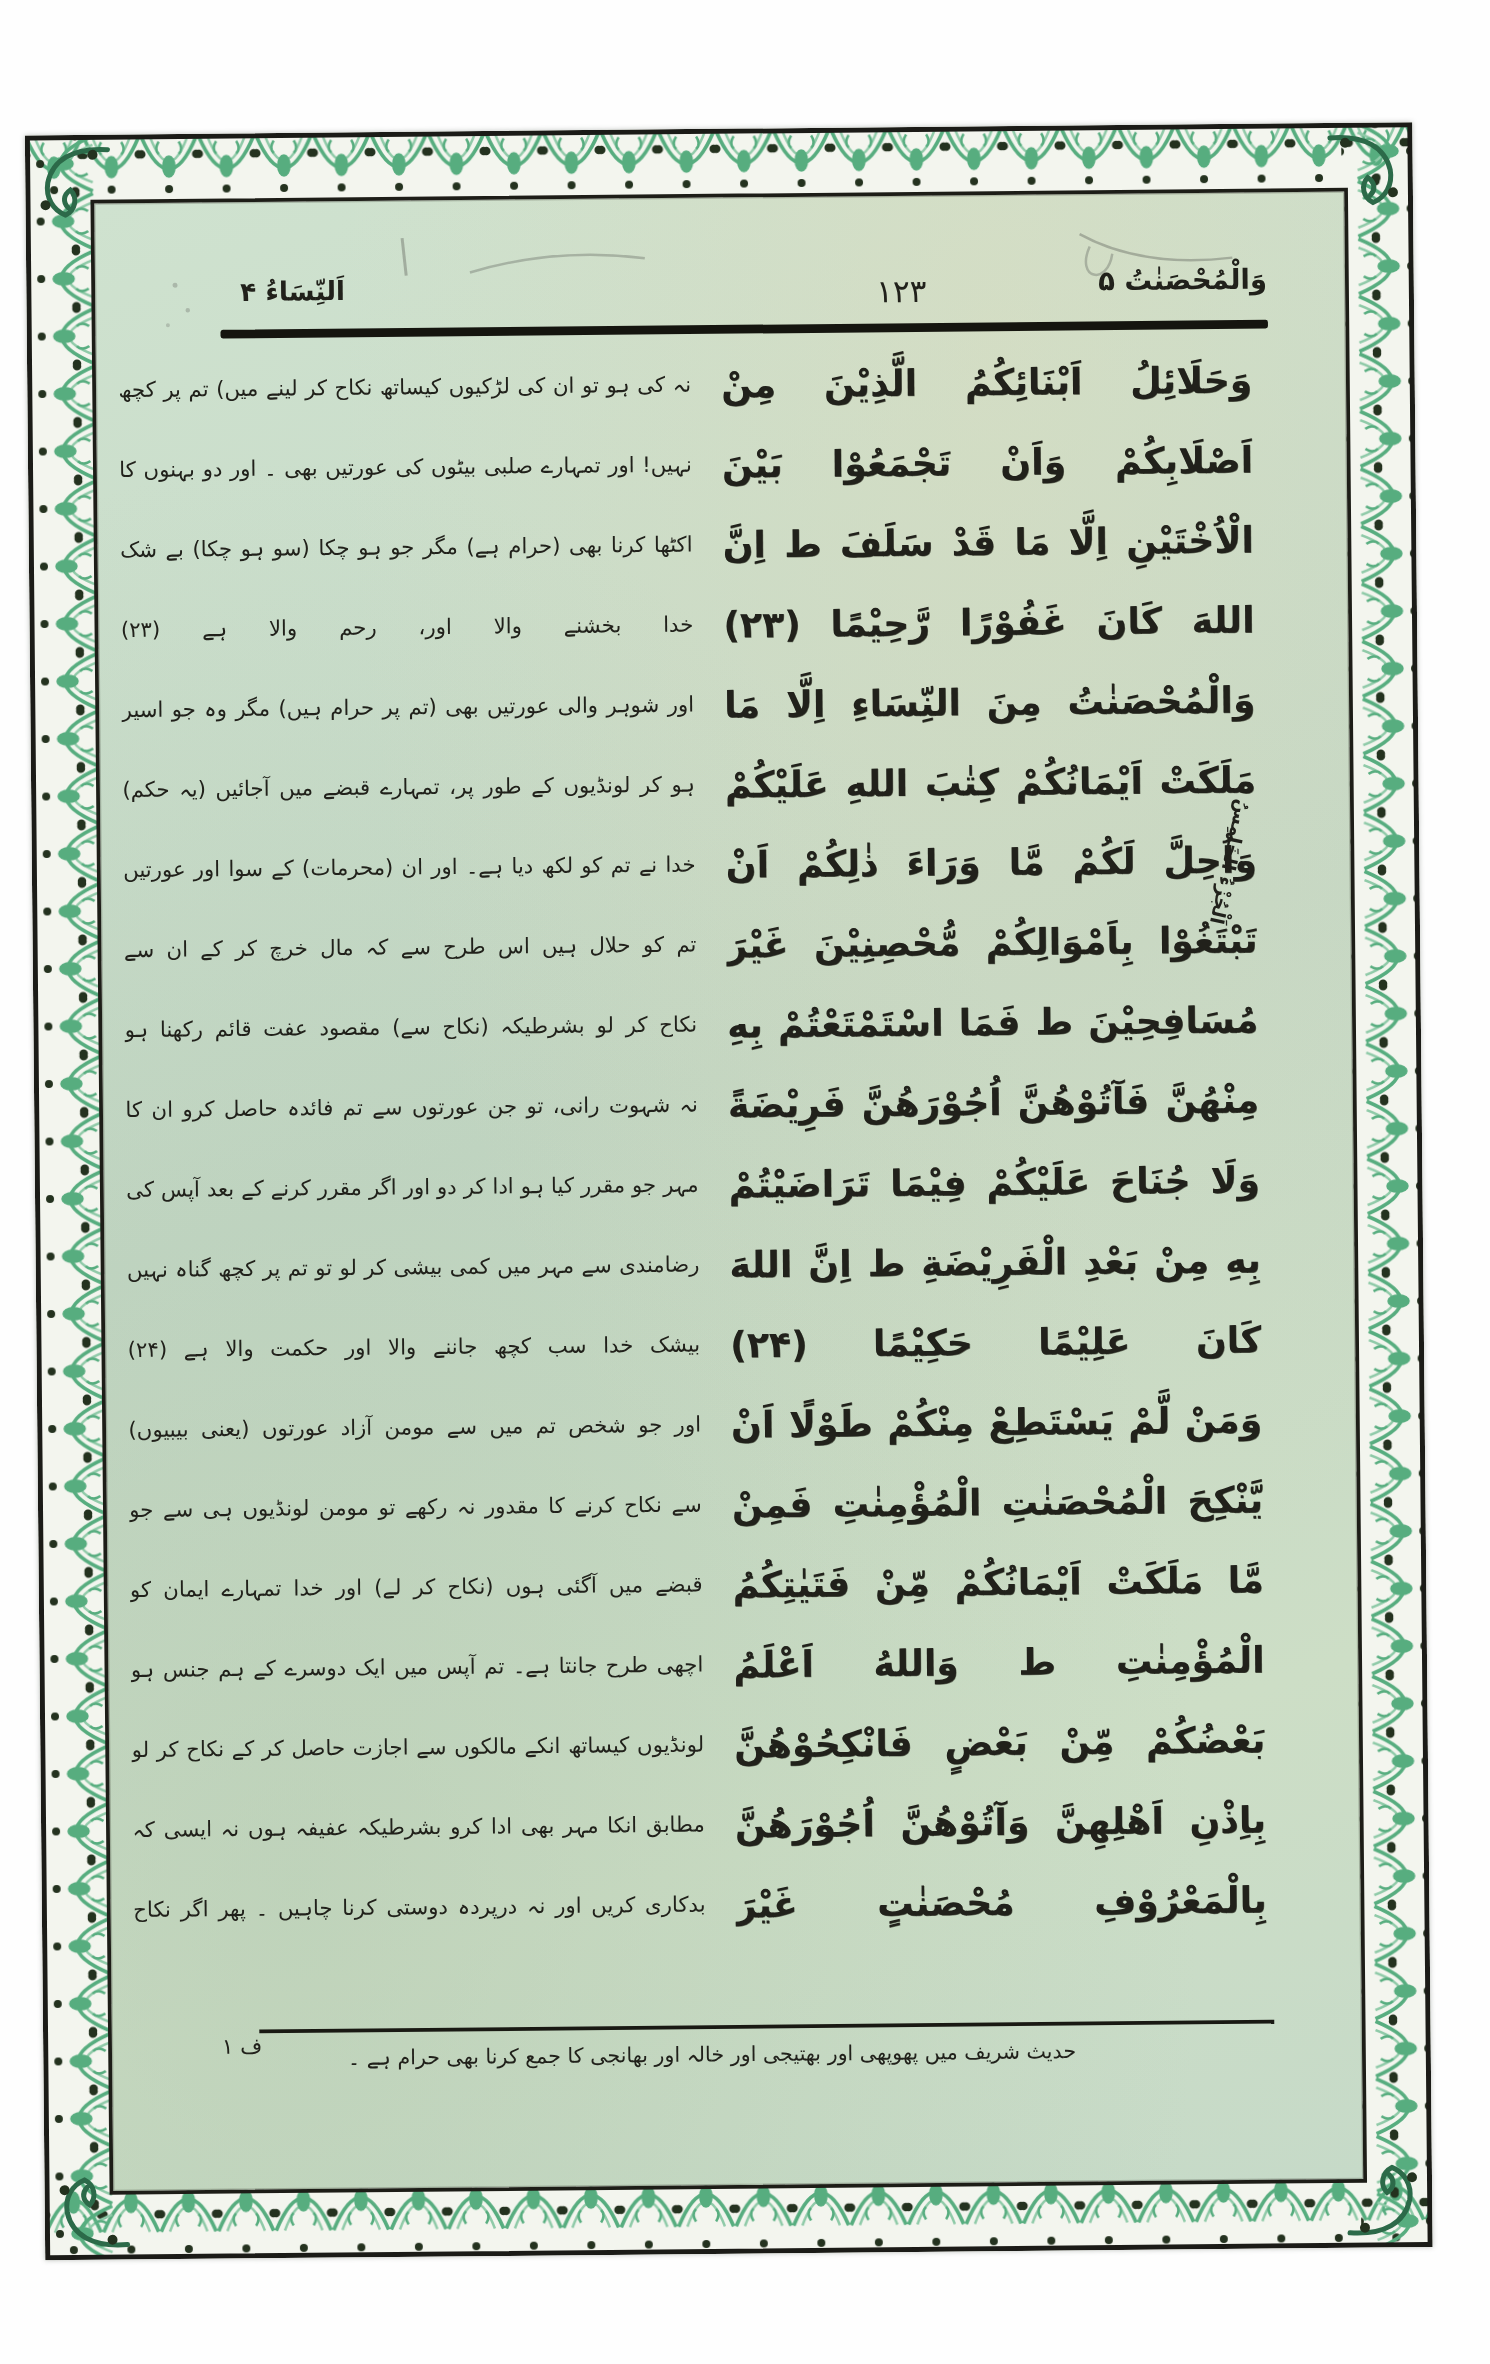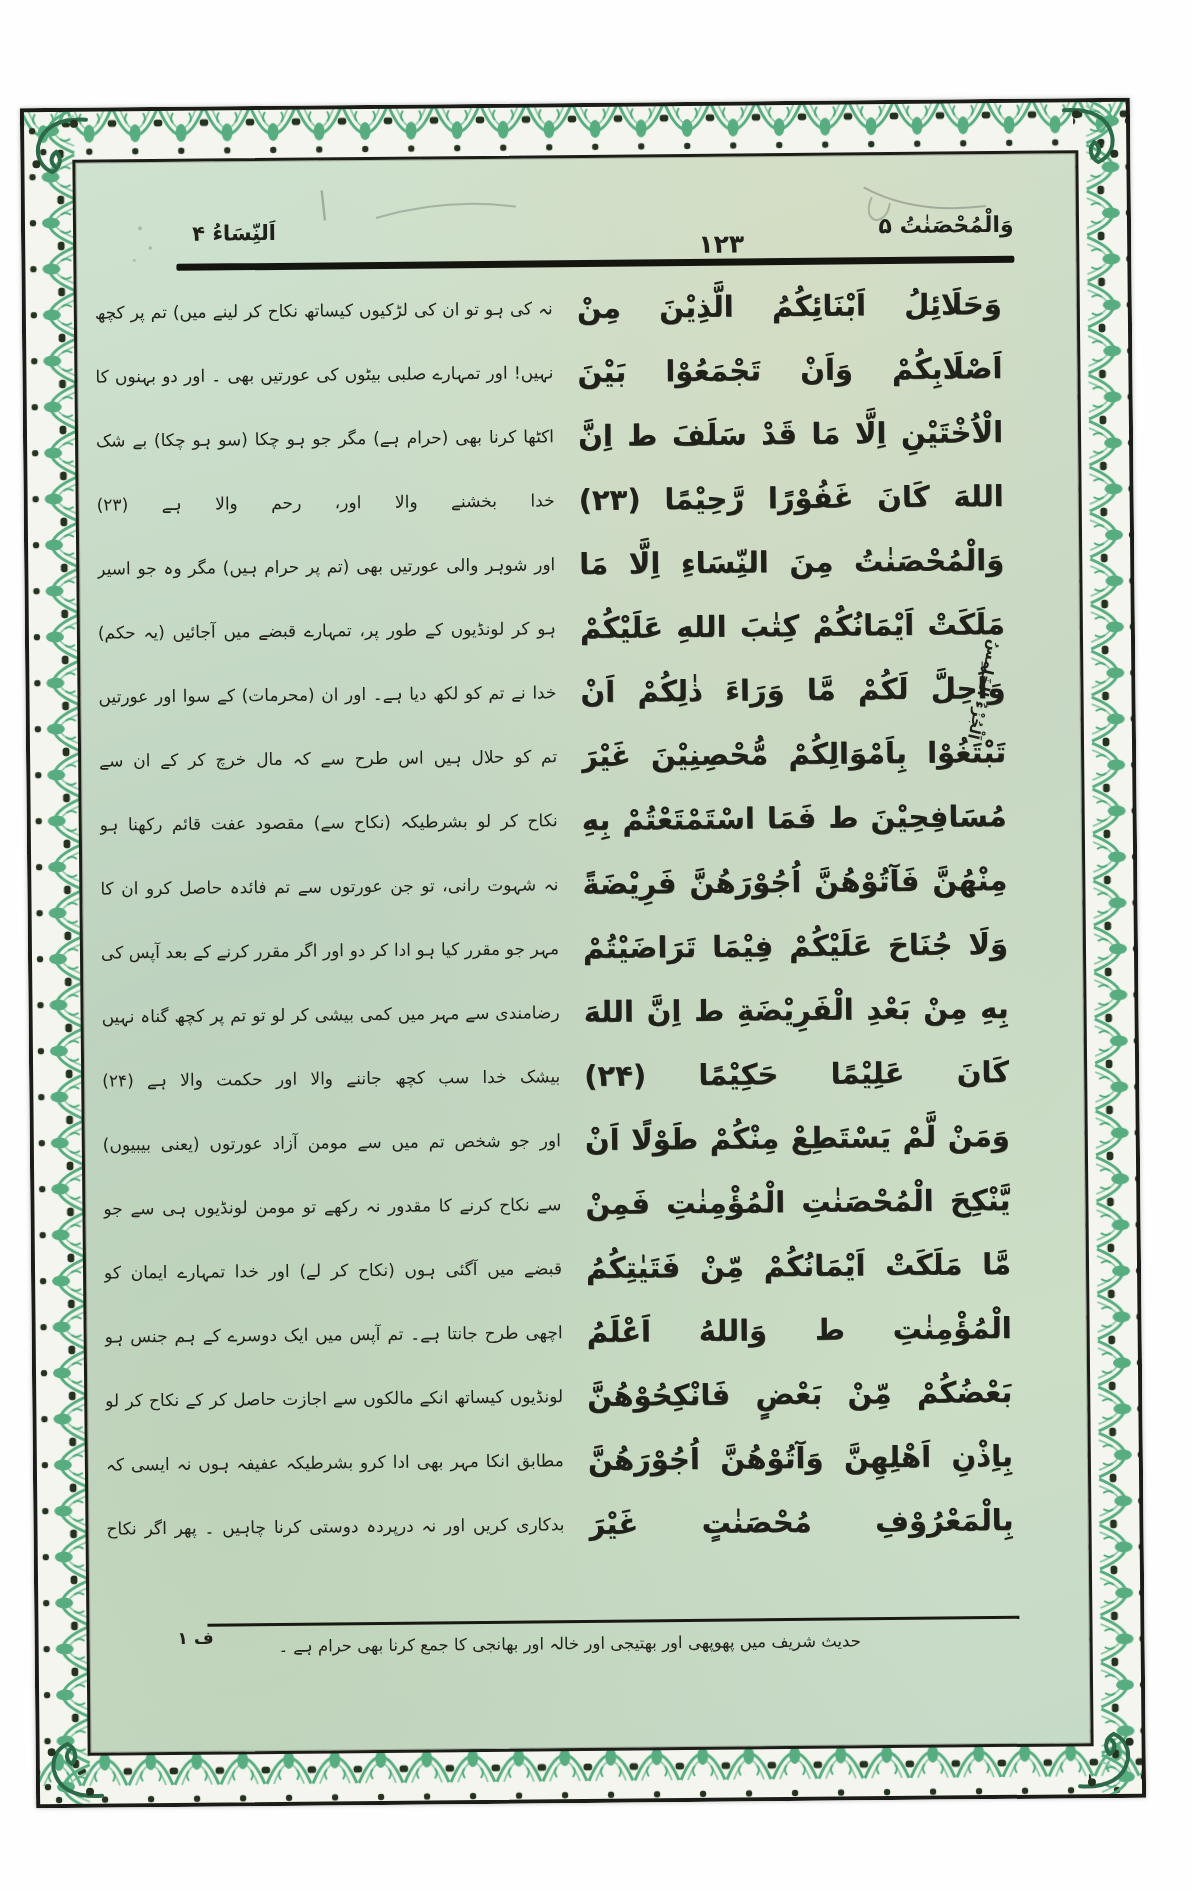--- a/index.html
+++ b/index.html
@@ -20,21 +20,21 @@
     position:absolute;inset:52px;border:3px solid #1d1d17;
     box-shadow:inset 0 0 0 1px rgba(25,25,12,.22);
     background:
       radial-gradient(ellipse at 72% 8%, rgba(226,220,185,.38), transparent 52%),
       radial-gradient(ellipse at 15% 85%, rgba(175,198,172,.45), transparent 60%),
       linear-gradient(163deg,#cfe2cf 0%,#c3d7c5 45%,#cddec6 78%,#c6dac8 100%);
   }
   .content{position:absolute;inset:0;direction:rtl;}
   
   .rubric-right{position:absolute;top:58px;left:795px;width:150px;font-size:22px;font-weight:bold;text-align:center;direction:rtl;}
-  .page-num{position:absolute;top:73px;left:600px;width:90px;font-size:25px;font-weight:bold;text-align:center;letter-spacing:2px;}
+  .page-num{position:absolute;top:62px;left:600px;width:90px;font-size:25px;font-weight:normal;text-align:center;letter-spacing:2px;}
   .rubric-left{position:absolute;top:60px;left:88px;width:140px;font-size:21px;font-weight:bold;text-align:center;direction:rtl;}
   .header-rule{position:absolute;top:102px;left:100px;width:838px;height:7px;background:#15150f;border-radius:2px;}
   
   .urdu-col{position:absolute;top:118px;left:18px;width:458px;direction:rtl;}
   .arabic-col{position:absolute;top:118px;left:500px;width:425px;direction:rtl;}
   .a-line{
     height:64px;line-height:64px;overflow:hidden;
     font-size:29px;font-weight:bold;white-space:normal;
     text-align:justify;text-align-last:justify;
     text-shadow:0.4px 0.4px 0 rgba(20,20,10,.55);
@@ -44,21 +44,21 @@
     font-size:17px;font-weight:500;
     text-align:justify;text-align-last:justify;
   }
   .margin-note{
     position:absolute;top:388px;left:928px;height:200px;
     writing-mode:vertical-rl;transform:rotate(13deg);transform-origin:top left;
     font-size:15px;font-weight:bold;letter-spacing:1px;direction:rtl;
   }
   
   .fn-rule{position:absolute;top:1462px;left:118px;width:812px;height:3px;background:#191913;}
-  .fn-marker{position:absolute;top:1466px;left:88px;font-size:17px;font-weight:bold;}
+  .fn-marker{position:absolute;top:1466px;left:88px;font-size:17px;font-weight:normal;}
   .fn-text{position:absolute;top:1476px;left:150px;width:660px;text-align:center;font-size:16.5px;direction:rtl;}
   .pencil{position:absolute;inset:0;pointer-events:none;}
 </style>
 </head>
 <body>
 
 <div class="page">
 
   <svg class="deco-svg" viewBox="0 0 1110 1700" aria-hidden="true">
     <defs>

